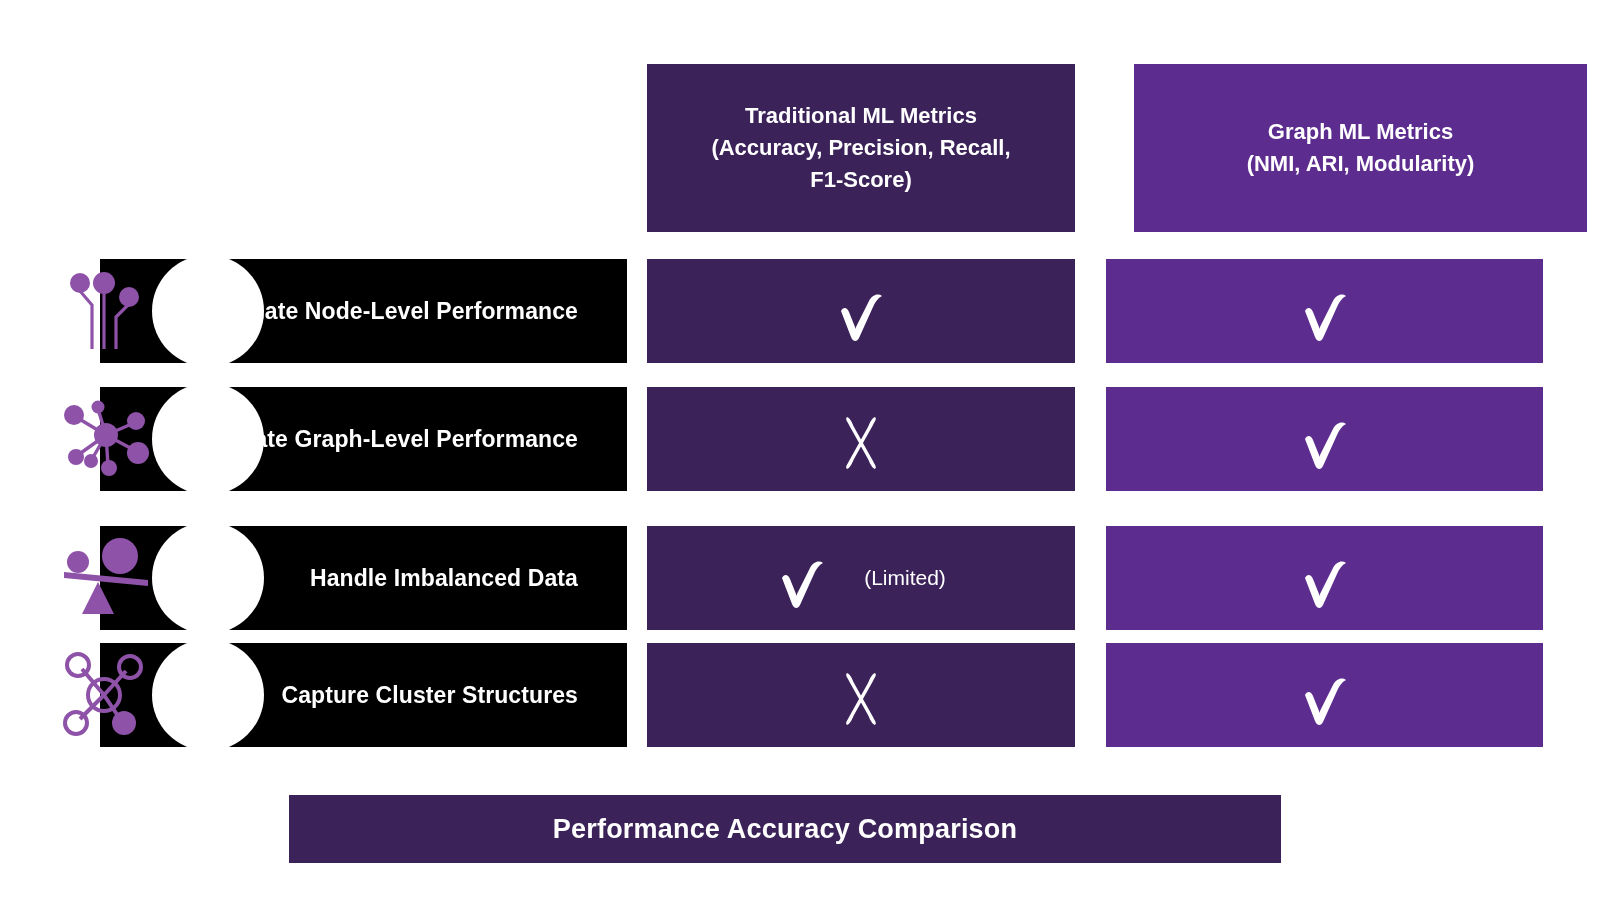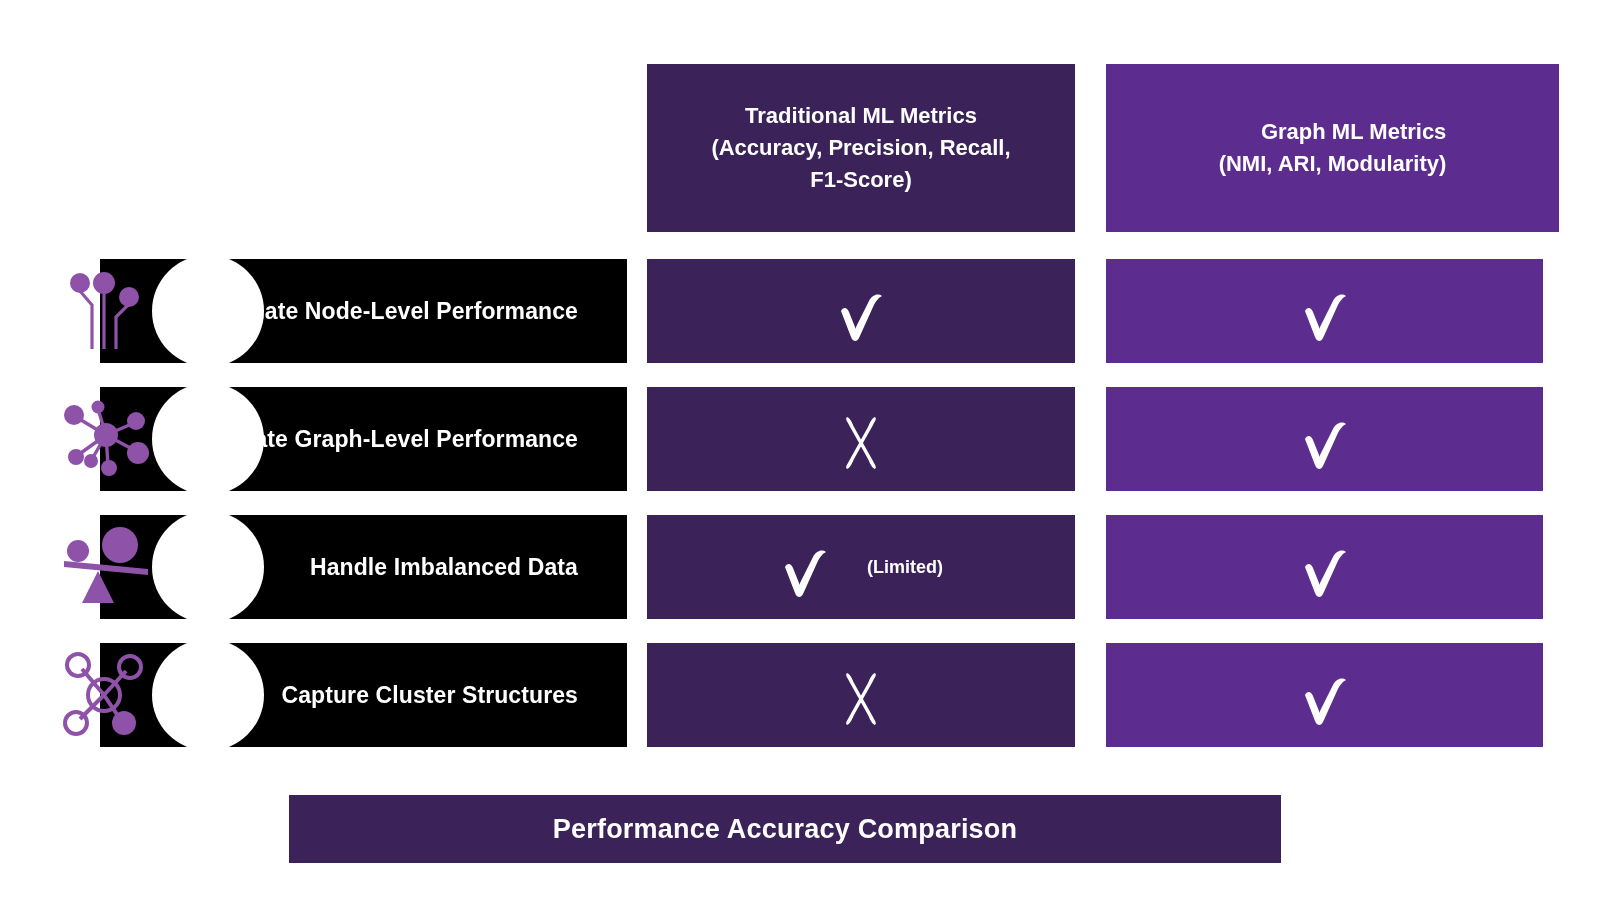--- a/index.html
+++ b/index.html
@@ -21,28 +21,28 @@
     align-items: center;
     justify-content: center;
     text-align: center;
     color: #ffffff;
     font-weight: bold;
     font-size: 22px;
     line-height: 1.45;
     padding: 0 18px;
   }
   .col-header.left  { left: 647px;  width: 428px; background: #3b2259; align-items: center; }
-  .col-header.right { left: 1106px; width: 453px; background: #5c2d8e; text-align: right; }
+  .col-header.right { left: 1134px; width: 453px; background: #5c2d8e; }
   .col-header span { display:block; }
 
   
   .row { position: absolute; left: 0; width: 1600px; height: 104px; }
   .row-0 { top: 259px; border-radius: 24px; }
   .row-1 { top: 387px; }
-  .row-2 { top: 515px; }
+  .row-2 { top: 526px; }
   .row-3 { top: 643px; }
 
   
   .label-bar {
     position: absolute;
     left: 100px;
     top: 0;
     width: 527px;
     height: 104px;
     background: #000000;
@@ -94,22 +94,22 @@
     justify-content: center;
     gap: 26px;
   }
   .cell.left  { left: 647px;  width: 428px; background: #3b2259; }
   .cell.right { left: 1106px; width: 437px; background: #5c2d8e; }
 
   .mark { width: 72px; height: 72px; display:block; }
   .mark svg { width: 100%; height: 100%; display:block; }
   .note {
     color: #ffffff;
-    font-size: 18px;
-    font-weight: bold;
+    font-size: 21px;
+    font-weight: normal;
     white-space: nowrap;
   }
   .cell.has-note { justify-content: center; }
   .cell.has-note .mark { margin-left: -10px; }
 
   
   .footer-bar {
     position: absolute;
     left: 289px;
     top: 795px;

